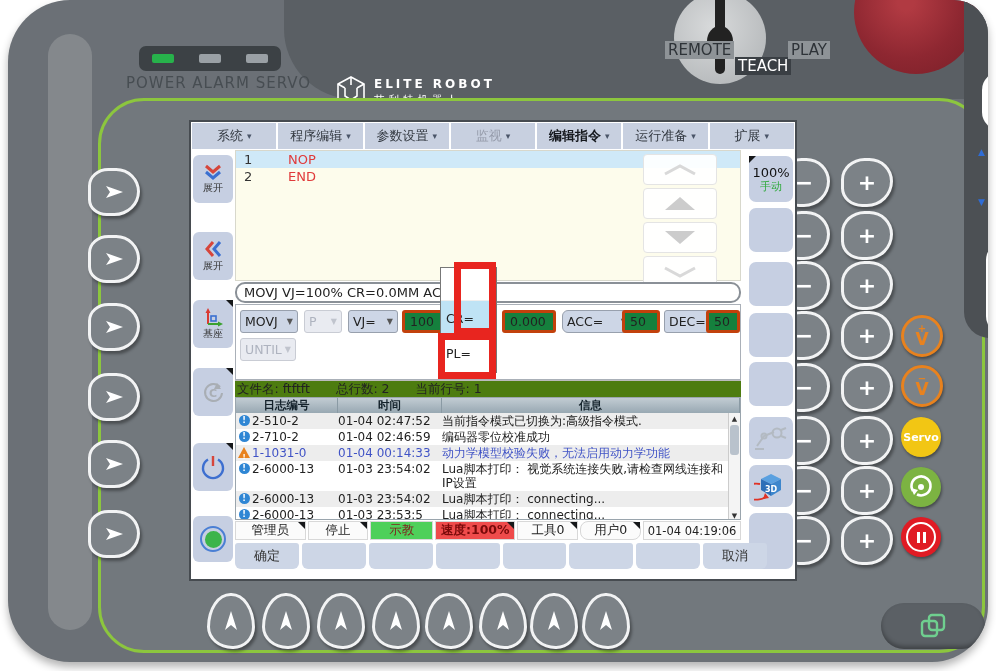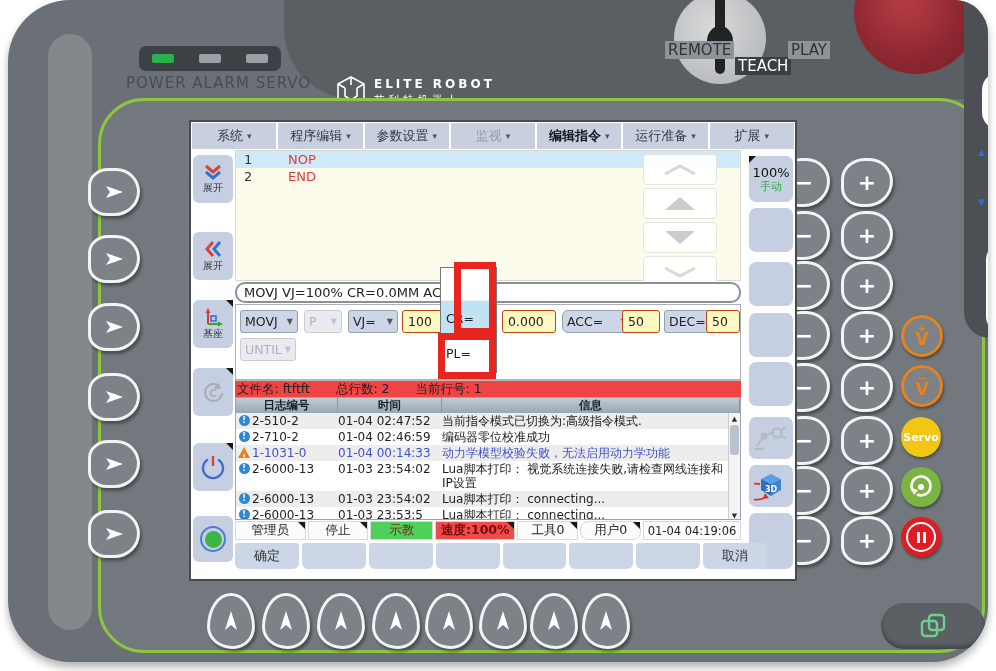--- a/index.html
+++ b/index.html
@@ -86,32 +86,32 @@
   
   #cmdline{position:absolute;left:44px;top:160px;width:506px;height:21px;border:2px solid #8a9097;border-radius:10px;
     background:#fff;font-size:13px;line-height:17px;padding-left:7px;color:#222;white-space:nowrap;overflow:hidden;}
   
   #formpanel{position:absolute;left:44px;top:182px;width:506px;height:76px;background:#fff;border:1px solid #aab0b8;}
   .fcombo,.finput{position:absolute;height:23px;font-size:12.5px;display:flex;align-items:center;border-radius:3px;}
   .fcombo{background:#cdd6e6;border:1px solid #98a0ad;color:#222;justify-content:space-between;padding:0 4px;cursor:pointer;}
   .fcombo .car{font-size:8px;color:#555;margin-left:3px;}
   .fcombo.disabled{background:#e9ebf1;border-color:#c9ccd4;color:#aeb3bf;}
   .fcombo.disabled .car{color:#c0c4cd;}
-  .finput{background:#fef9c3;border:1px solid #c2410c;padding:0 5px;color:#222;}
+  .finput{background:#15803d;border:3px solid #c2410c;padding:0 5px;color:#222;}
   
   #dropdown{position:absolute;left:249px;top:145px;width:57px;height:106px;background:#fff;border:1px solid #777;z-index:30;}
   .dditem{height:35px;font-size:12.5px;color:#222;display:flex;align-items:center;padding-left:5px;cursor:pointer;}
   .dditem.blank{height:33px;border-bottom:1px solid #eee;}
   .dditem.sel{background:#bfe3f5;}
   
   .redbox{position:absolute;border:7px solid #e8251f;z-index:40;pointer-events:none;}
   #redbox1{left:263px;top:140px;width:42px;height:73px;}
   #redbox2{left:247px;top:211px;width:58px;height:46px;}
   
-  #fileinfo{position:absolute;left:44px;top:258px;width:506px;height:17px;border-top:1px solid #bbb;background:#ef4444;
+  #fileinfo{position:absolute;left:44px;top:258px;width:506px;height:17px;border-top:1px solid #bbb;background:#4d7c0f;
     display:flex;gap:26px;font-size:12.5px;color:#222;padding-left:2px;align-items:center;}
   
   #logtable{position:absolute;left:44px;top:275px;width:506px;height:123px;border:1px solid #9aa5ad;overflow:hidden;background:#fff;}
   #loghead{display:flex;height:15px;background:linear-gradient(#c2ccd3,#98a8b2);font-size:11.5px;font-weight:bold;color:#14222b;}
   #loghead div{border-right:1px solid #8a9aa4;display:flex;align-items:center;justify-content:center;}
   .lrow{display:flex;font-size:12px;line-height:14px;padding:1px 0;color:#222;}
   .lrow.alt{background:#ededed;}
   .lrow.warn{color:#4053c6;}
   .lc-icon{width:16px;display:flex;justify-content:center;padding-top:1px;}
   .lc-id{width:86px;}

